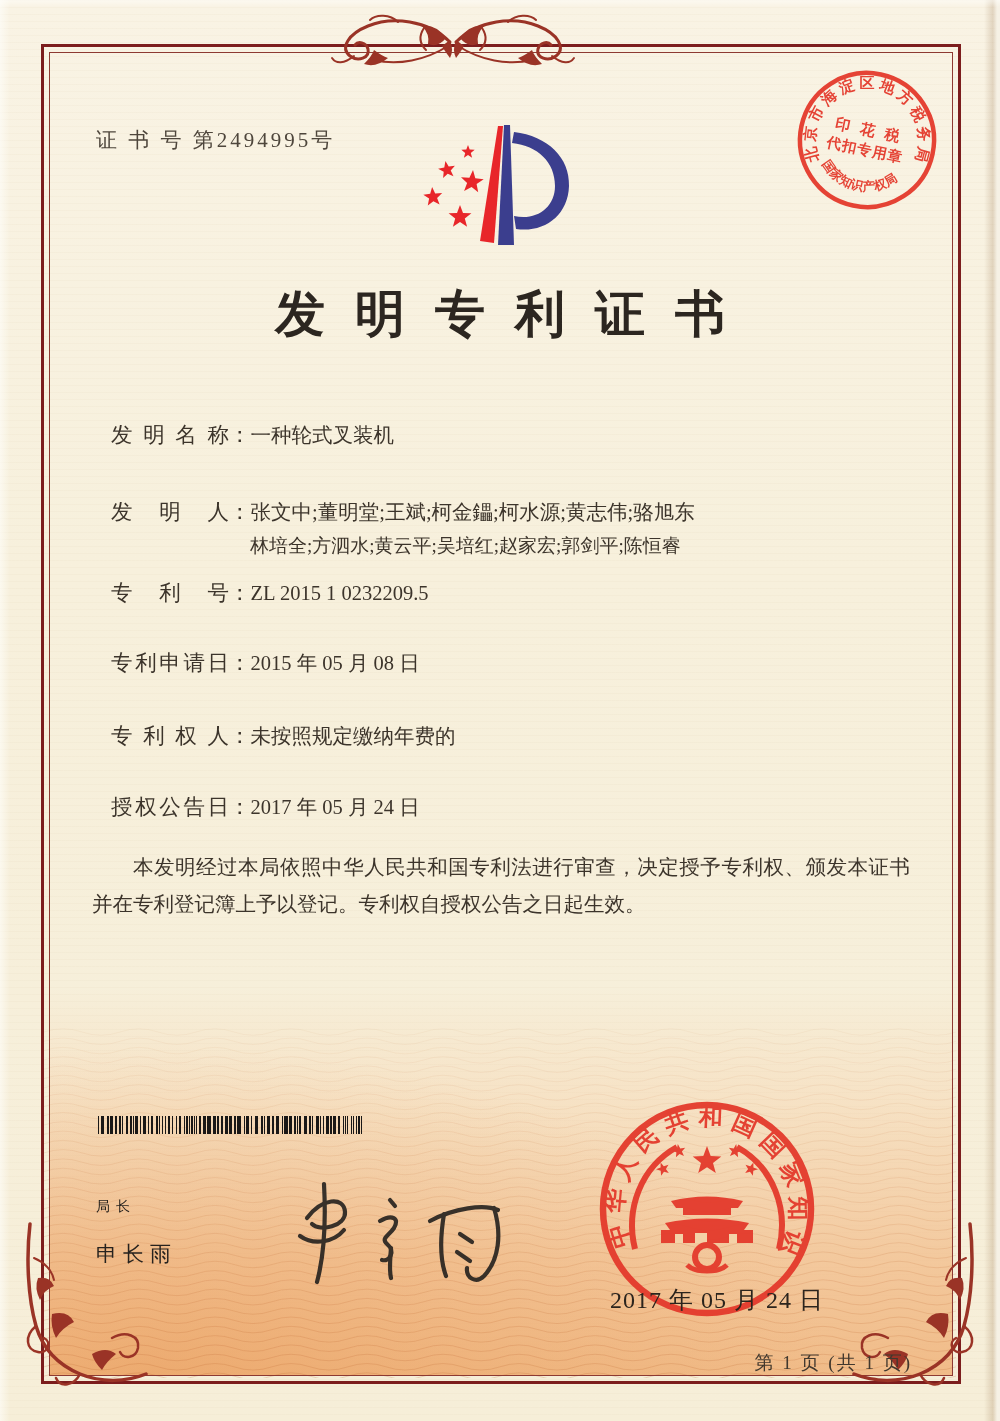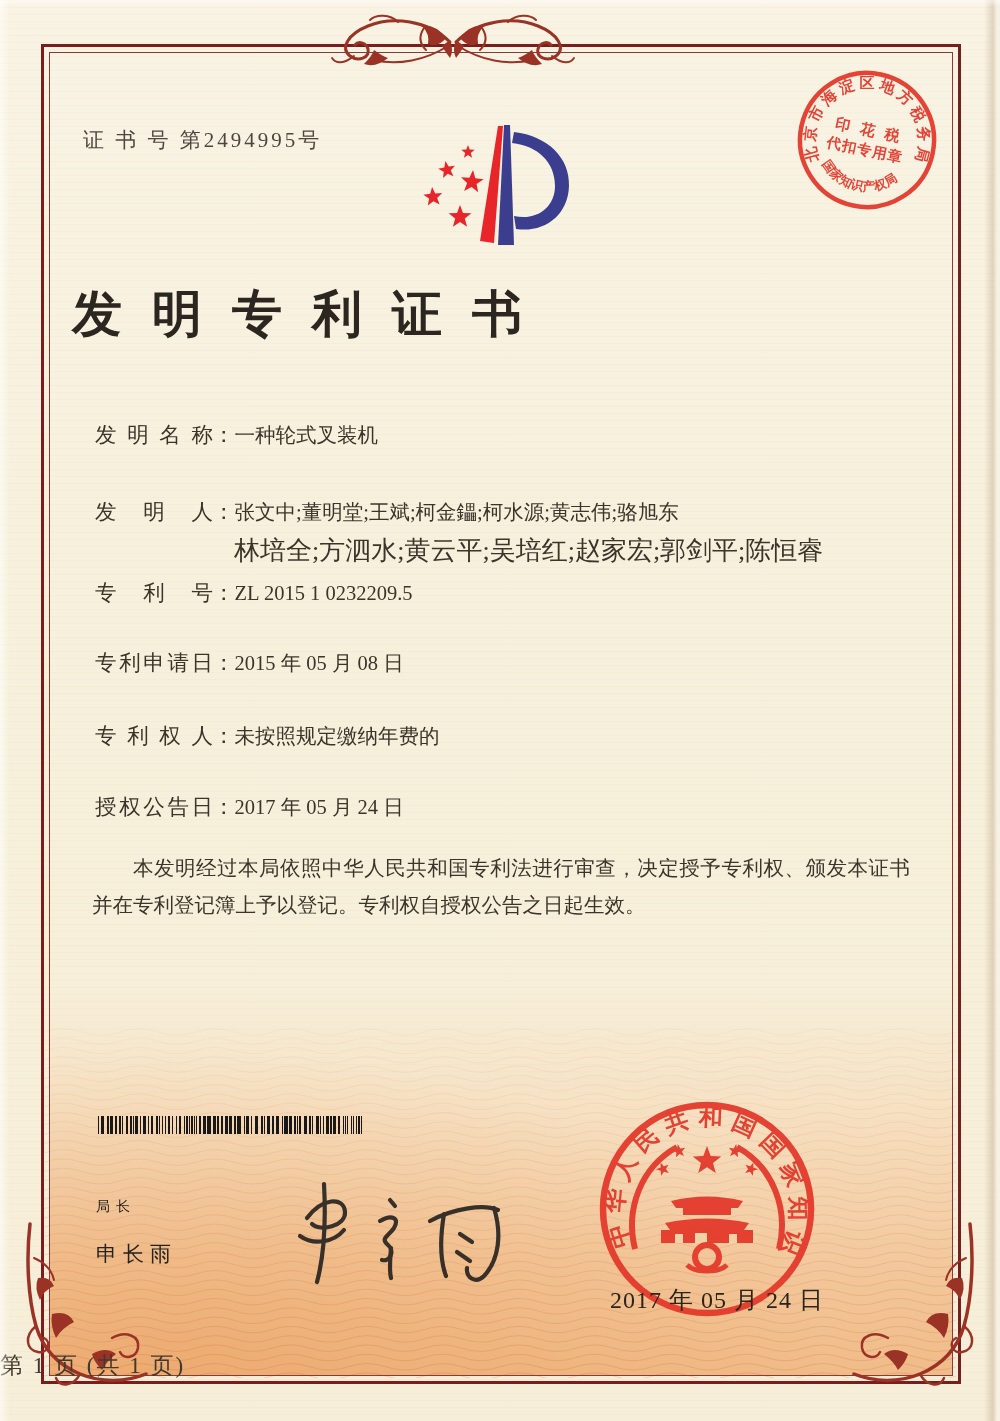--- a/index.html
+++ b/index.html
@@ -9,41 +9,41 @@
   .tex{position:absolute;inset:0;z-index:0;
     background:repeating-linear-gradient(180deg,rgba(205,185,150,0.07) 0 1px,rgba(0,0,0,0) 1px 7px);}
   .warm{position:absolute;left:50px;right:48px;top:988px;bottom:46px;z-index:0;
     background:
      radial-gradient(ellipse at 12% 100%,rgba(232,150,82,0.45),rgba(232,150,82,0) 60%),
      linear-gradient(180deg,rgba(246,215,180,0) 0%,rgba(246,206,164,0.40) 30%,rgba(242,186,134,0.72) 70%,rgba(239,176,118,0.82) 100%);}
   #waves{position:absolute;left:44px;top:1026px;z-index:0;pointer-events:none;}
   .frame-outer{position:absolute;left:41px;top:44px;right:39px;bottom:37px;border:3px solid #7c1d1d;z-index:1;}
   .frame-inner{position:absolute;left:49px;top:52px;right:47px;bottom:45px;border:1px solid #8d3a32;z-index:1;}
   .orn{position:absolute;z-index:2;}
-  .certno{position:absolute;left:83px;top:126px;font-size:21px;letter-spacing:3px;color:#4e463c;z-index:4;}
+  .certno{position:absolute;left:96px;top:126px;font-size:21px;letter-spacing:3px;color:#4e463c;z-index:4;}
   .logo{position:absolute;left:402px;top:112px;z-index:3;}
   .taxstamp{position:absolute;left:767px;top:40px;z-index:3;opacity:.95;}
-  .title{position:absolute;left:42px;right:42px;top:281px;text-align:left;font-size:50px;font-weight:bold;
+  .title{position:absolute;left:42px;right:42px;top:281px;text-align:center;font-size:50px;font-weight:bold;
     color:#2c2620;letter-spacing:30px;text-indent:30px;z-index:4;}
-  .frow{position:absolute;left:95px;font-size:21.5px;color:#3c342b;z-index:4;white-space:nowrap;}
+  .frow{position:absolute;left:111px;font-size:21.5px;color:#3c342b;z-index:4;white-space:nowrap;}
   .flabel{display:inline-block;width:118px;text-align:justify;text-align-last:justify;vertical-align:bottom;}
   .fcolon{display:inline-block;}
   .fval{font-size:20.5px;}
-  .fline2{position:absolute;left:139px;top:36px;font-size:26px;}
+  .fline2{position:absolute;left:139px;top:36px;font-size:19px;}
   .paras{position:absolute;left:92px;width:818px;top:850px;font-size:20.5px;line-height:37px;z-index:4;}
-  .paras p{margin:0;text-indent:2em;text-align:justify;}
+  .paras p{margin:0;text-indent:2em;text-align:justify;font-family:Liberation Mono, monospace;}
   .barcode{position:absolute;left:98px;top:1116px;z-index:4;}
   .dtitle{position:absolute;left:96px;top:1198px;font-family:"Liberation Sans","DejaVu Sans",sans-serif;
     font-size:14px;letter-spacing:6px;color:#26221e;z-index:4;}
   .dname{position:absolute;left:96px;top:1240px;font-family:"Liberation Sans","DejaVu Sans",sans-serif;
     font-size:21px;letter-spacing:6px;color:#26221e;z-index:4;}
   .signature{position:absolute;left:262px;top:1176px;z-index:4;}
   .mainseal{position:absolute;left:595px;top:1097px;z-index:3;opacity:.95;}
   .sealdate{position:absolute;left:610px;top:1284px;font-size:24px;letter-spacing:1px;color:#2b241d;z-index:5;}
-  .footer{position:absolute;left:0;width:912px;top:1350px;text-align:left;font-size:23px;letter-spacing:2px;color:#41382e;z-index:4;}
+  .footer{position:absolute;left:0;width:912px;top:1350px;text-align:right;font-size:19px;letter-spacing:2px;color:#41382e;z-index:4;}
   .edge-right{position:absolute;top:0;right:0;width:16px;height:100%;z-index:6;
     background:linear-gradient(90deg,rgba(140,100,60,0) 0%,rgba(140,100,60,0.22) 55%,#f6f1e5 82%);}
   .edge-left{position:absolute;top:0;left:0;width:10px;height:100%;z-index:6;
     background:linear-gradient(90deg,rgba(255,255,252,0.6),rgba(255,255,252,0));}
   .edge-top{position:absolute;top:0;left:0;width:100%;height:7px;z-index:6;
     background:linear-gradient(180deg,rgba(255,255,252,0.55),rgba(255,255,252,0));}
   svg text{font-family:"Liberation Sans","DejaVu Sans",sans-serif;}
 </style>
 </head>
 <body>

